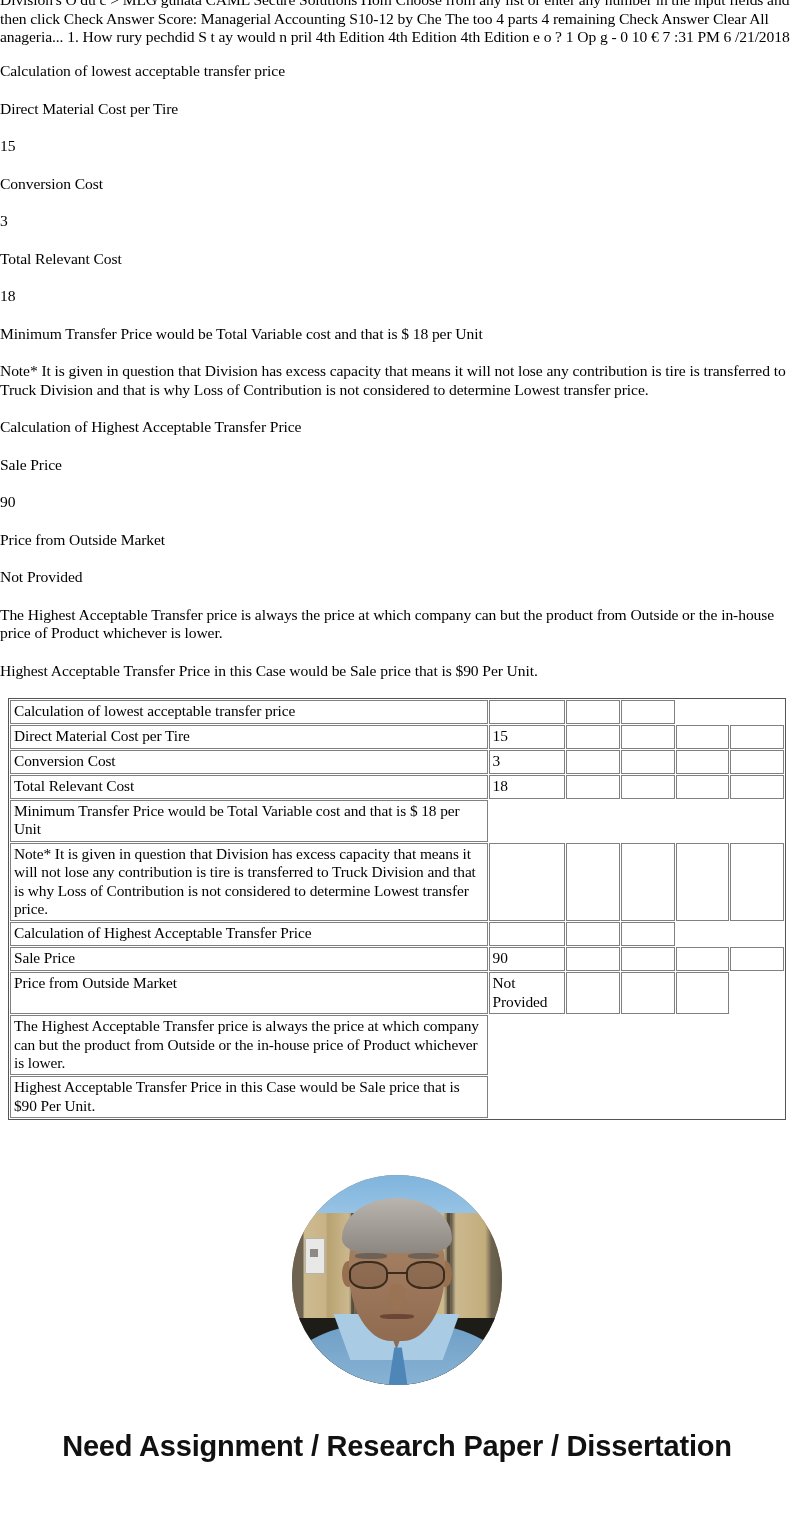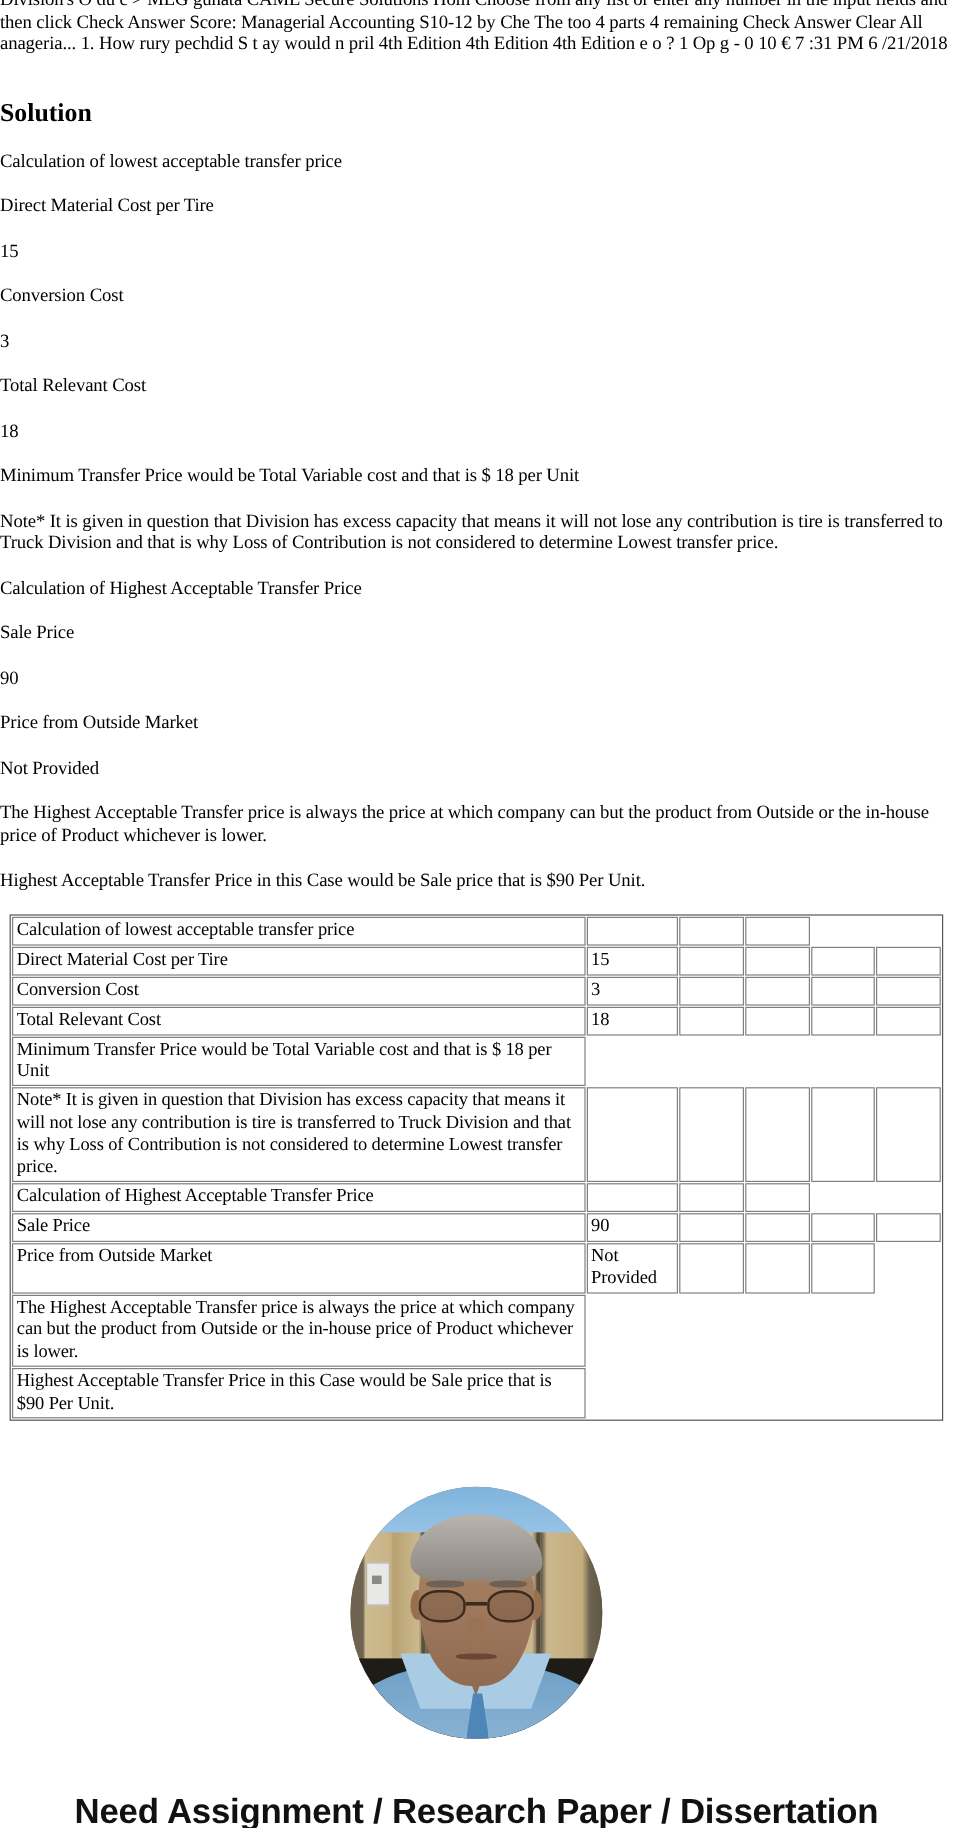--- a/index.html
+++ b/index.html
@@ -266,21 +266,20 @@
 </style>
 </head>
 <body>
 
 <div class="page">
 
   <div class="intro-wrap">
     <p class="intro">Division's O du c &gt; MLG  gunata CAML Secure Solutions Hom Choose from any list or enter any number in the input fields and then click Check Answer Score: Managerial Accounting S10-12 by Che The too 4 parts 4 remaining Check Answer Clear All anageria... 1. How rury pechdid S t ay would n pril 4th Edition 4th Edition 4th Edition e o ? 1 Op g - 0 10 € 7 :31 PM 6 /21/2018</p>
   </div>
 
-  <h2 class="solution">Solution</h2>
 
   <div>
     <p class="body">Calculation of lowest acceptable transfer price</p>
     <p class="body">Direct Material Cost per Tire</p>
     <p class="body">15</p>
     <p class="body">Conversion Cost</p>
     <p class="body">3</p>
     <p class="body">Total Relevant Cost</p>
     <p class="body">18</p>
     <p class="body">Minimum Transfer Price would be Total Variable cost and that is $ 18 per Unit</p>

